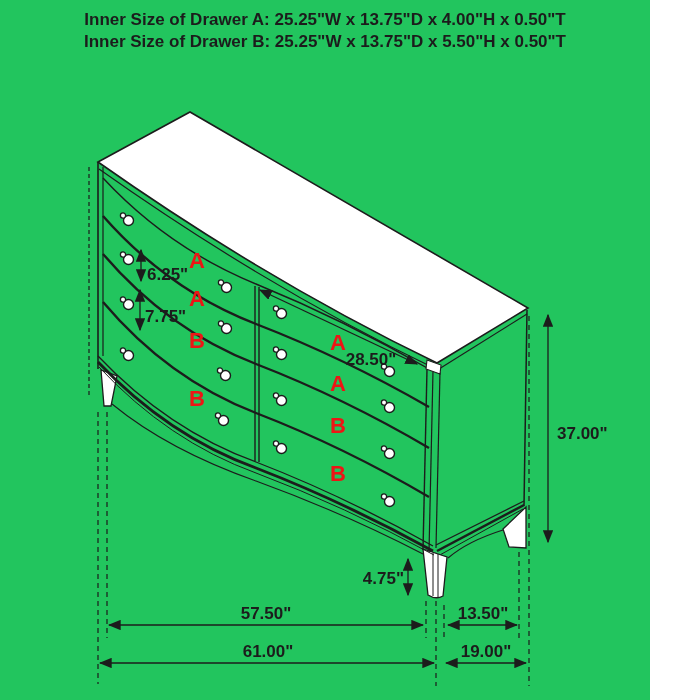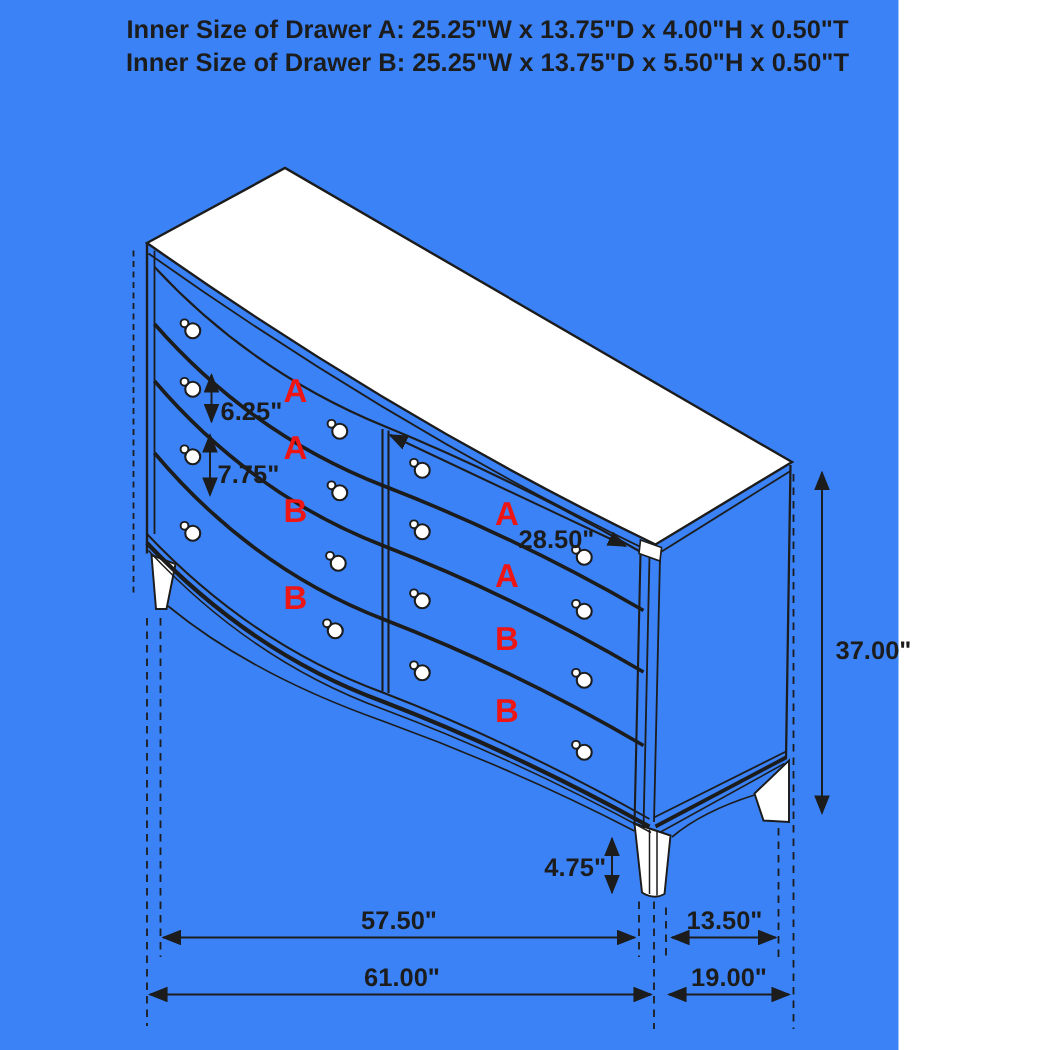--- a/index.html
+++ b/index.html
@@ -5,23 +5,23 @@
   html, body {
     margin: 0;
     padding: 0;
     width: 700px;
     height: 700px;
     background: #ffffff;
     overflow: hidden;
   }
   .stage {
     position: relative;
-    width: 599px;
+    width: 650px;
     height: 700px;
-    background: #3b82f6;
+    background: #22c55e;
   }
   svg { display: block; }
   .hdr-text {
     font-family: "Liberation Sans", sans-serif;
     font-size: 17px;
     font-weight: bold;
     fill: #1c1c1c;
   }
   .dim-text {
     font-family: "Liberation Sans", sans-serif;

